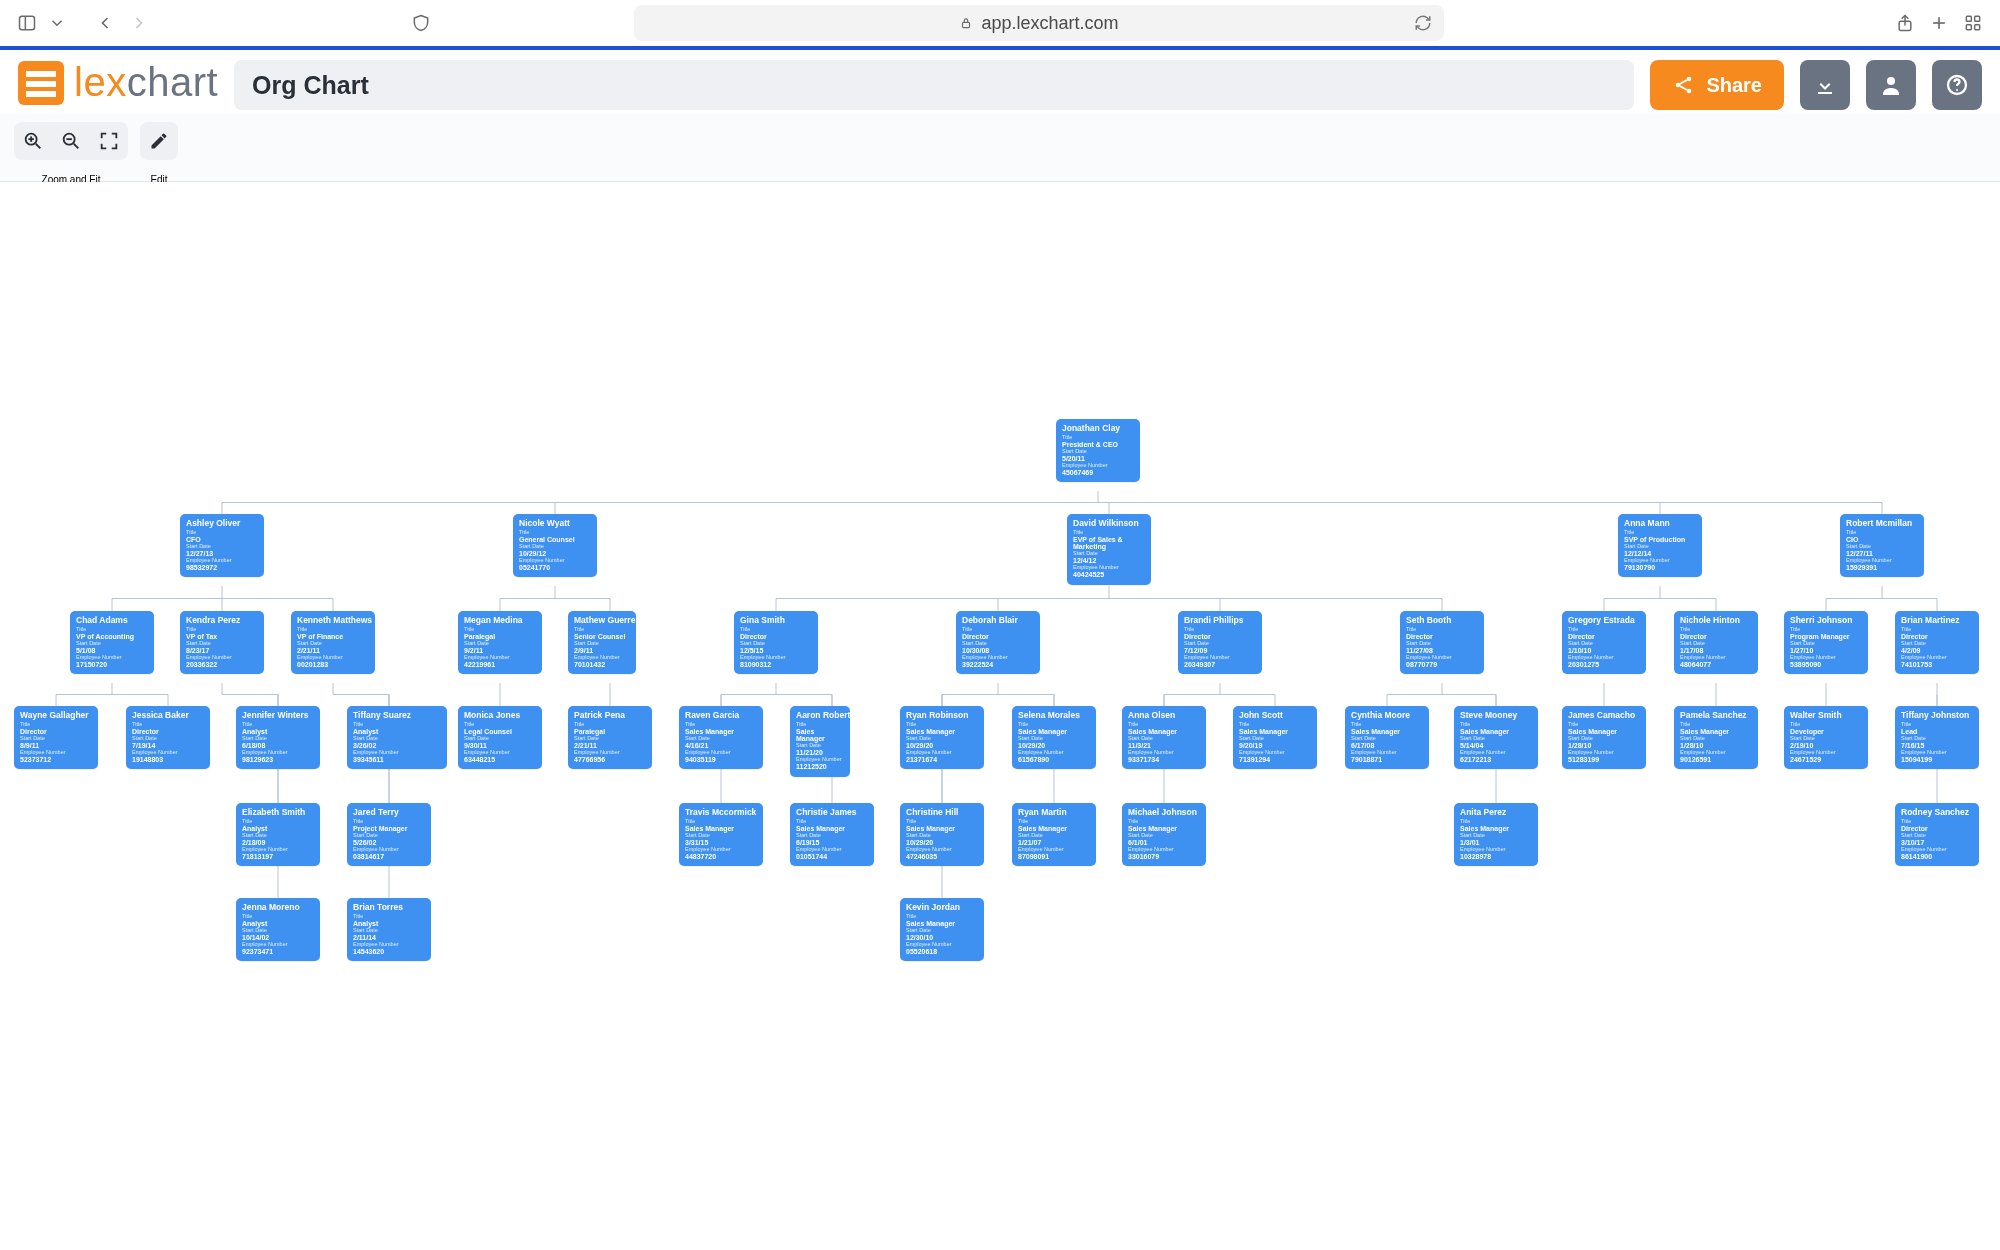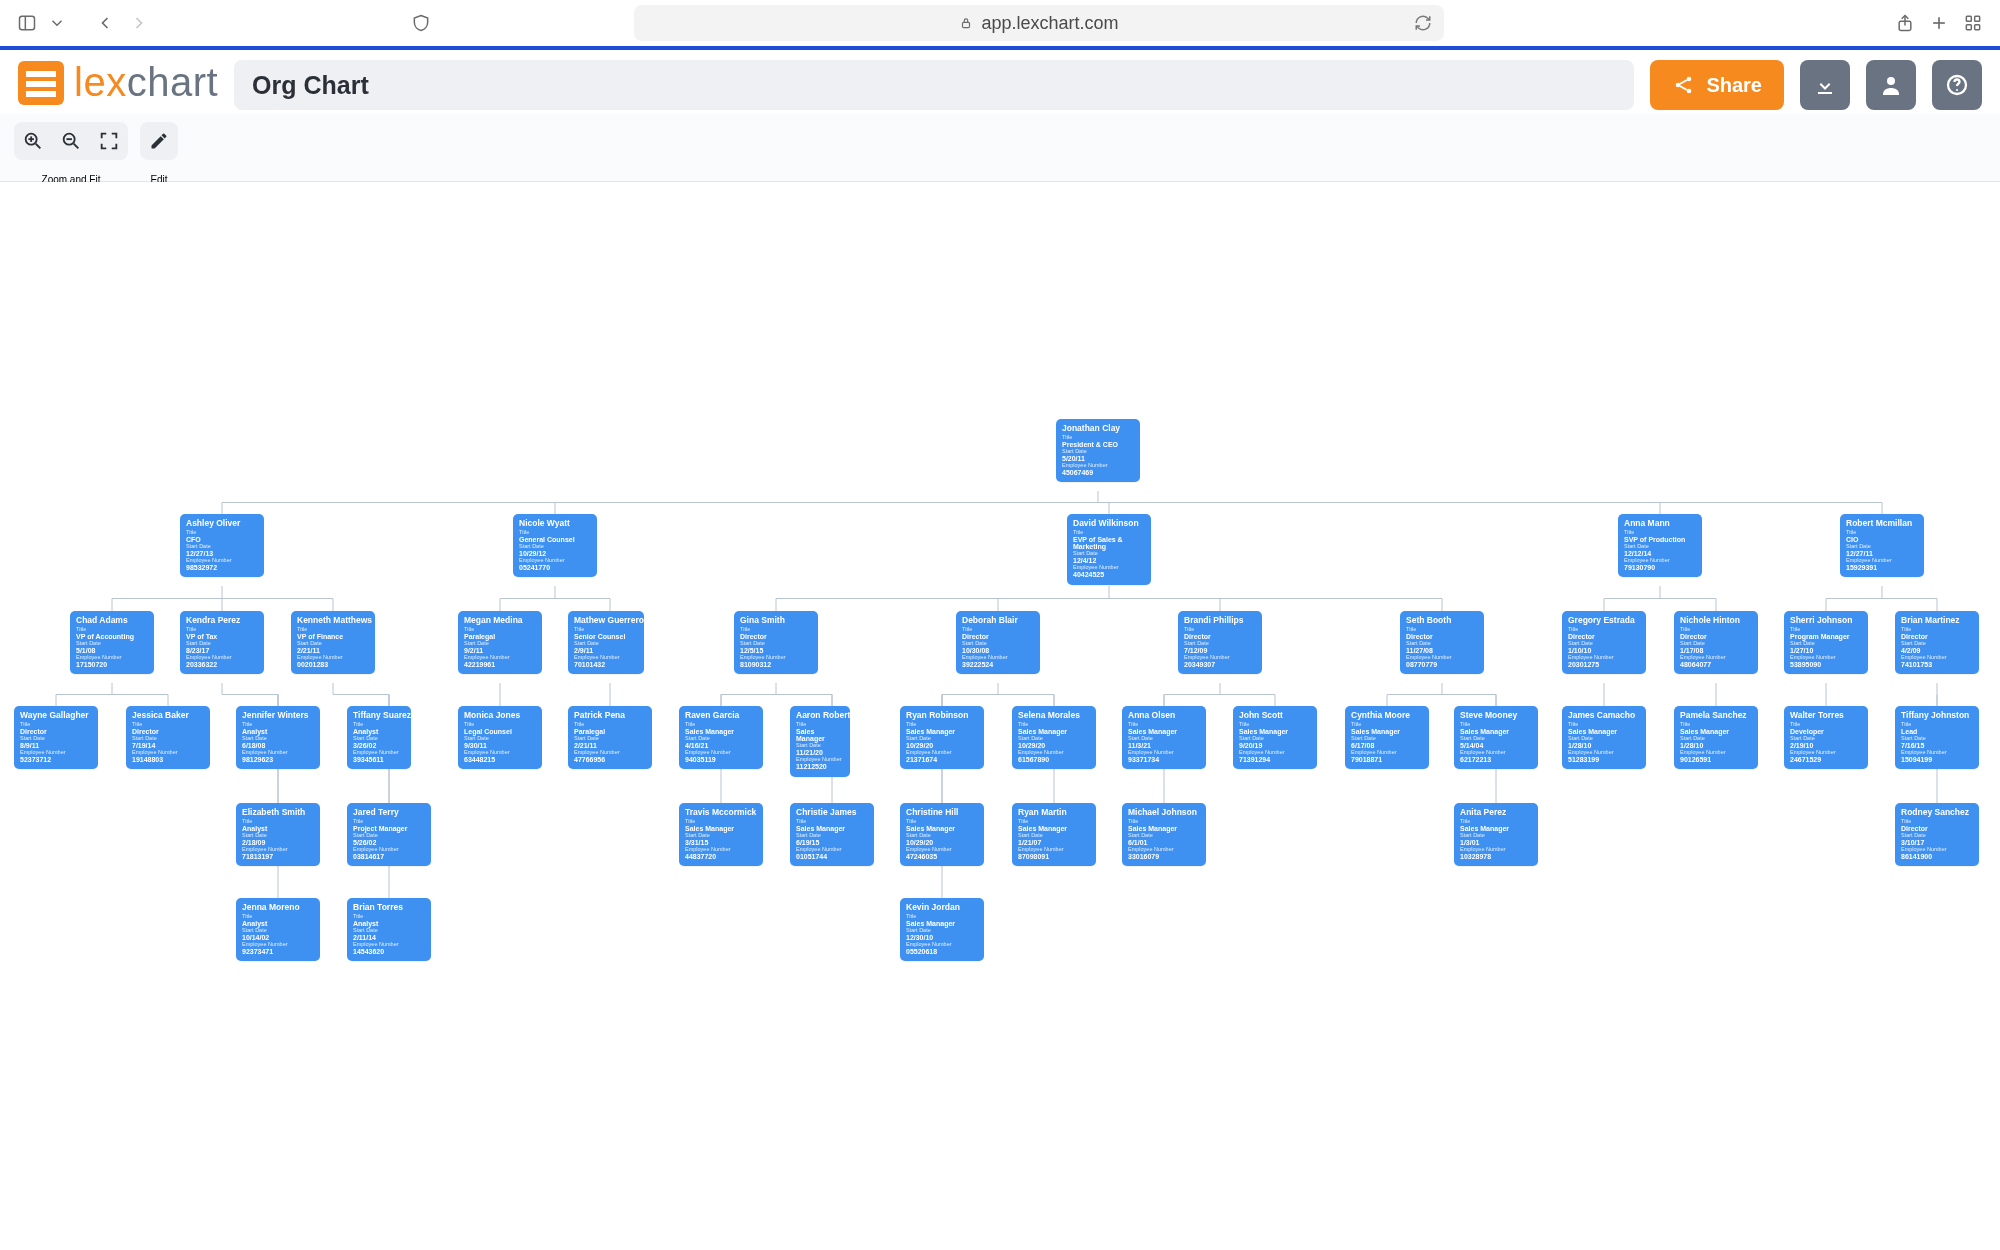--- a/index.html
+++ b/index.html
@@ -434,21 +434,21 @@
       </div>
       <div class="row">
         <div class="lbl">Start Date</div>
         <div class="val">9/2/11</div>
       </div>
       <div class="row">
         <div class="lbl">Employee Number</div>
         <div class="val">42219961</div>
       </div>
     </div>
-    <div class="node" style="left: 568px; top: 429px; width: 76px;">
+    <div class="node" style="left: 568px; top: 429px; width: 68px;">
       <div class="name">Mathew Guerrero</div>
       <div class="row">
         <div class="lbl">Title</div>
         <div class="val">Senior Counsel</div>
       </div>
       <div class="row">
         <div class="lbl">Start Date</div>
         <div class="val">2/9/11</div>
       </div>
       <div class="row">
@@ -644,21 +644,21 @@
       </div>
       <div class="row">
         <div class="lbl">Start Date</div>
         <div class="val">10/14/02</div>
       </div>
       <div class="row">
         <div class="lbl">Employee Number</div>
         <div class="val">92373471</div>
       </div>
     </div>
-    <div class="node" style="left: 347px; top: 524px; width: 64px;">
+    <div class="node" style="left: 347px; top: 524px; width: 100px;">
       <div class="name">Tiffany Suarez</div>
       <div class="row">
         <div class="lbl">Title</div>
         <div class="val">Analyst</div>
       </div>
       <div class="row">
         <div class="lbl">Start Date</div>
         <div class="val">3/26/02</div>
       </div>
       <div class="row">
@@ -975,21 +975,21 @@
       <div class="row">
         <div class="lbl">Start Date</div>
         <div class="val">1/28/10</div>
       </div>
       <div class="row">
         <div class="lbl">Employee Number</div>
         <div class="val">90126591</div>
       </div>
     </div>
     <div class="node" style="left: 1784px; top: 524px; width: 84px;">
-      <div class="name">Walter Torres</div>
+      <div class="name">Walter Smith</div>
       <div class="row">
         <div class="lbl">Title</div>
         <div class="val">Developer</div>
       </div>
       <div class="row">
         <div class="lbl">Start Date</div>
         <div class="val">2/19/10</div>
       </div>
       <div class="row">
         <div class="lbl">Employee Number</div>

